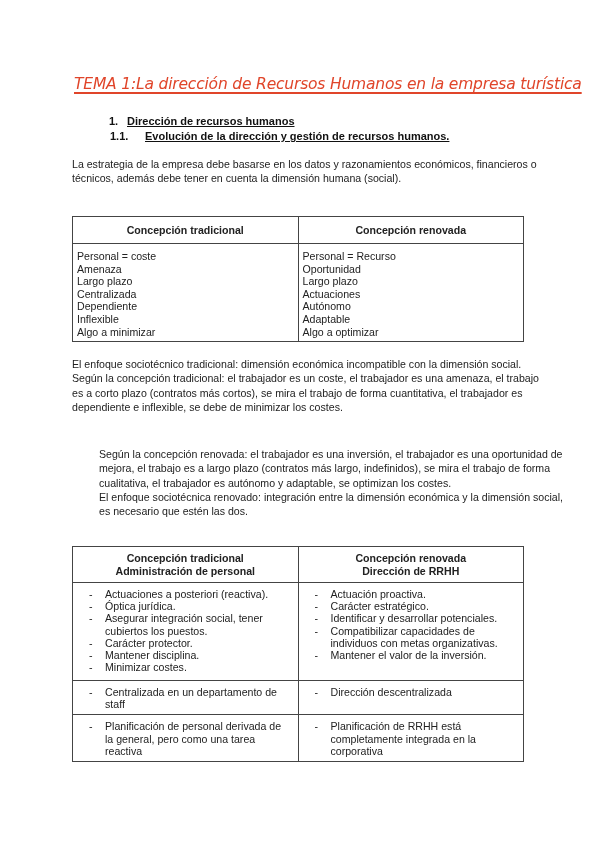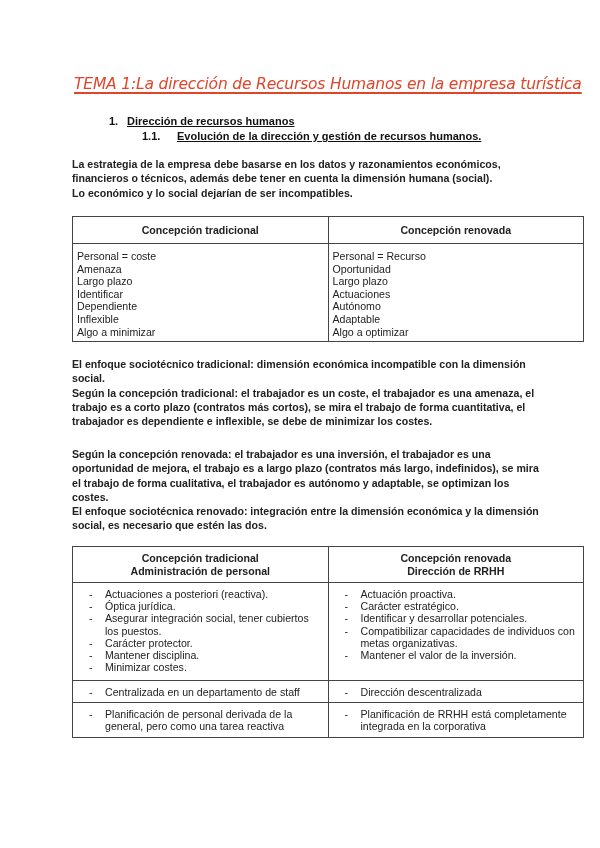--- a/index.html
+++ b/index.html
@@ -6,24 +6,24 @@
   body { width:600px; height:848px; position:relative; overflow:hidden;
          font-family:"Liberation Sans", sans-serif; color:#222; }
   .title { position:absolute; left:74px; top:74px; font-family:"DejaVu Sans", sans-serif;
            font-style:italic; font-size:16.5px; color:#e0452a; text-decoration:underline;
            text-decoration-thickness:1.5px; text-underline-offset:3px; letter-spacing:-0.2px;
            white-space:nowrap; transform:scaleX(0.94); transform-origin:left top; }
   .h1 { position:absolute; left:109px; top:115px; font-size:11px; font-weight:bold; color:#111; }
   .h1 .num { display:inline-block; width:18px; }
   .h1 .txt, .h2 .txt { text-decoration:underline; }
   .h2 { position:absolute; left:110px; top:130px; font-size:11px; font-weight:bold; color:#111; }
-  .h2 .num { display:inline-block; width:35px;margin-left:32px; }
+  .h2 .num { display:inline-block; width:35px; }
   .para { position:absolute; left:72px; width:470px; font-size:10.6px; line-height:14.3px; color:#222; }
-  .para p { margin:0;font-weight:bold; }
-  table { position:absolute; left:72px; border-collapse:collapse; width:512px; font-size:10.6px; color:#222; }
+  .para p { margin:0; }
+  table { position:absolute; left:72px; border-collapse:collapse; width:452px; font-size:10.6px; color:#222; }
   td, th { border:1.5px solid #444; vertical-align:top; }
   th { font-weight:bold; text-align:center; }
   .t1 { top:216px; }
   .t1 th { height:22px; vertical-align:middle; padding:2px 4px; }
   .t1 td { text-align:left; line-height:12.6px; padding:6px 4px 3px 4px; }
   .t2 { top:546px; }
   .t2 th { padding:5px 4px 4px 4px; line-height:13px; }
   .t2 td { padding:5px 6px 4px 8px; }
   ul.dash { list-style:none; margin:0; padding:0; }
   ul.dash li { position:relative; padding-left:24px; line-height:12.2px; }
@@ -36,35 +36,34 @@
 
 <div class="h1">
   <span class="num">1.</span><span class="txt">Dirección de recursos humanos</span>
 </div>
 <div class="h2">
   <span class="num">1.1.</span><span class="txt">Evolución de la dirección y gestión de recursos humanos.</span>
 </div>
 
 <div class="para" style="top:157px;">
   <p>La estrategia de la empresa debe basarse en los datos y razonamientos económicos, financieros o técnicos, además debe tener en cuenta la dimensión humana (social).</p>
-  <p>Lo económico y lo social dejarían de ser incompatibles.</p>
 </div>
 
 <table class="t1">
   <tbody>
       <tr>
     <th style="width:50%">Concepción tradicional</th>
     <th>Concepción renovada</th>
   </tr>
   <tr>
     <td>
       <div>Personal = coste</div>
       <div>Amenaza</div>
       <div>Largo plazo</div>
-      <div>Identificar</div>
+      <div>Centralizada</div>
       <div>Dependiente</div>
       <div>Inflexible</div>
       <div>Algo a minimizar</div>
     </td>
     <td>
       <div>Personal = Recurso</div>
       <div>Oportunidad</div>
       <div>Largo plazo</div>
       <div>Actuaciones</div>
       <div>Autónomo</div>
@@ -73,21 +72,21 @@
     </td>
   </tr>
 </tbody>
   </table>
 
 <div class="para" style="top:357px;">
   <p>El enfoque sociotécnico tradicional: dimensión económica incompatible con la dimensión social.</p>
   <p>Según la concepción tradicional: el trabajador es un coste, el trabajador es una amenaza, el trabajo es a corto plazo (contratos más cortos), se mira el trabajo de forma cuantitativa, el trabajador es dependiente e inflexible, se debe de minimizar los costes.</p>
 </div>
 
-<div class="para" style="top:447px;">
+<div class="para" style="top:447px;margin-left:27px;">
   <p>Según la concepción renovada: el trabajador es una inversión, el trabajador es una oportunidad de mejora, el trabajo es a largo plazo (contratos más largo, indefinidos), se mira el trabajo de forma cualitativa, el trabajador es autónomo y adaptable, se optimizan los costes.</p>
   <p>El enfoque sociotécnica renovado: integración entre la dimensión económica y la dimensión social, es necesario que estén las dos.</p>
 </div>
 
 <table class="t2">
   <tbody>
       <tr>
     <th style="width:50%">
       <div>Concepción tradicional</div>
       <div>Administración de personal</div>

